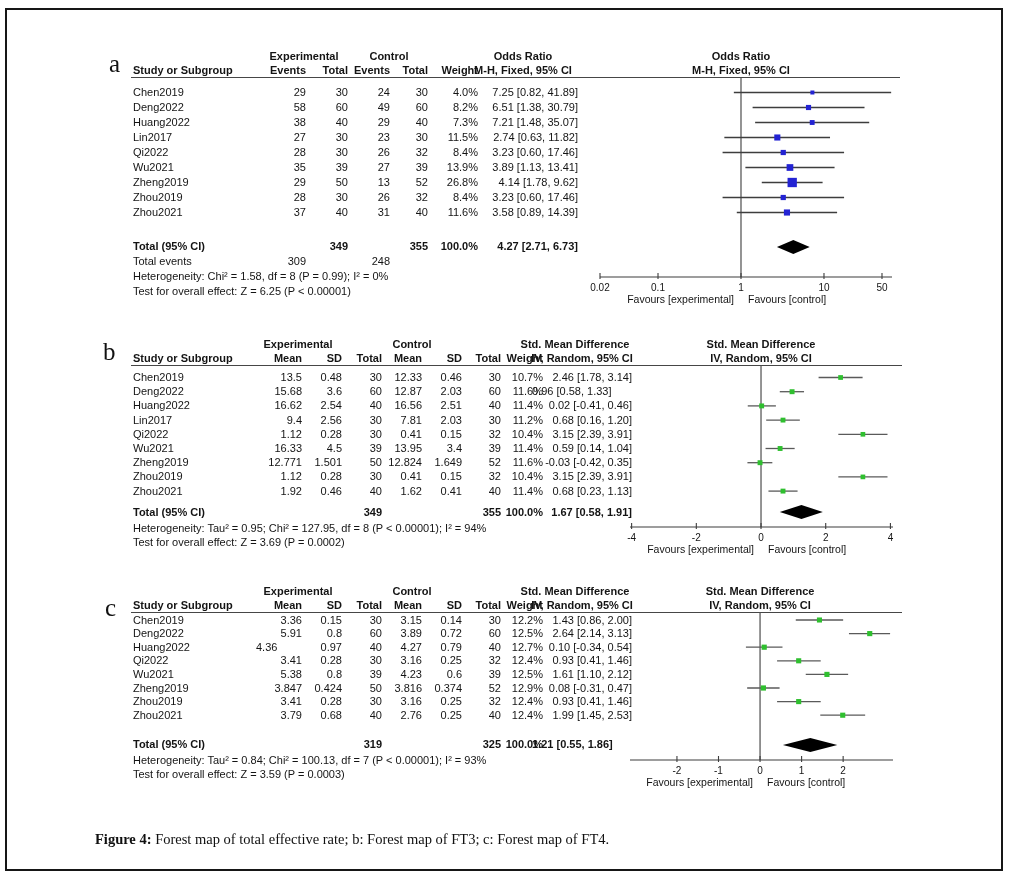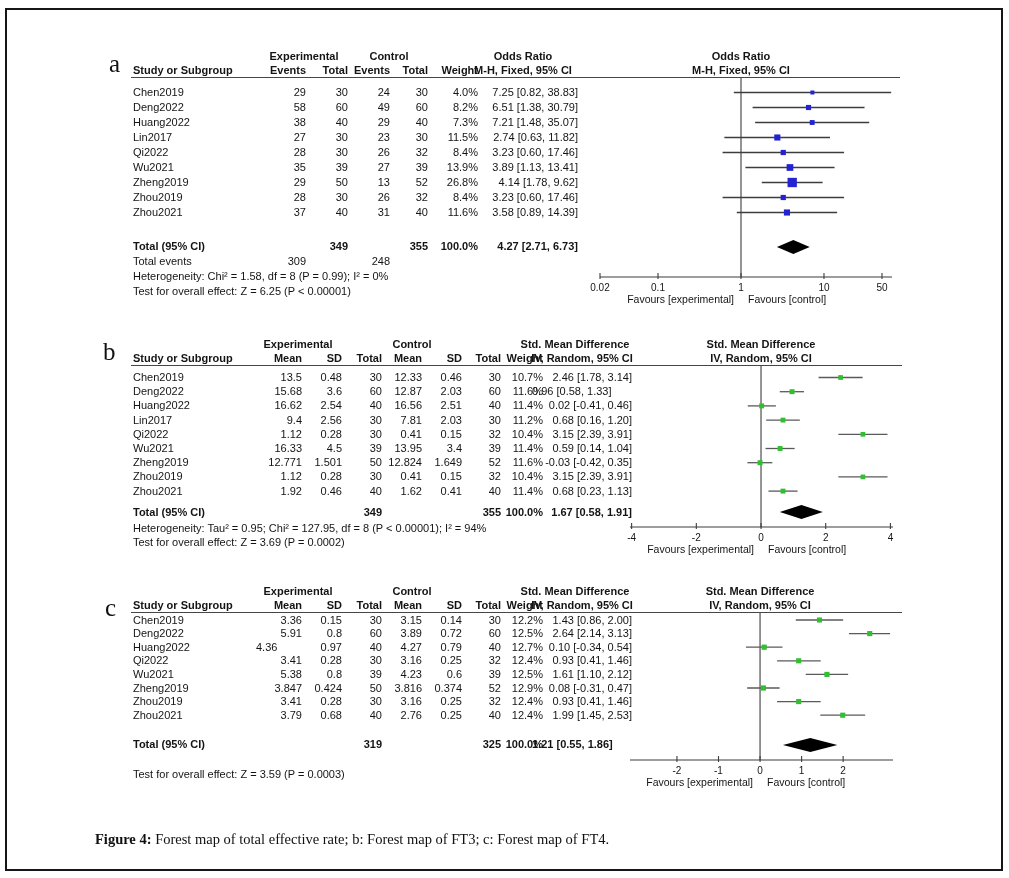--- a/index.html
+++ b/index.html
@@ -38,21 +38,21 @@
       <span class="t b" style="top: 64px; left: 394px; width: 34px; text-align: right;">Total</span>
       <span class="t b" style="top: 64px; left: 430px; width: 48px; text-align: right;">Weight</span>
       <span class="t b ctr" style="top: 64px; left: 523px;">M-H, Fixed, 95% CI</span>
       <div class="rule" style="left: 131px; top: 77px; width: 769px;"></div>
       <span class="t" style="top: 86px; left: 133px;">Chen2019</span>
       <span class="t" style="top: 86px; left: 262px; width: 44px; text-align: right;">29</span>
       <span class="t" style="top: 86px; left: 310px; width: 38px; text-align: right;">30</span>
       <span class="t" style="top: 86px; left: 352px; width: 38px; text-align: right;">24</span>
       <span class="t" style="top: 86px; left: 394px; width: 34px; text-align: right;">30</span>
       <span class="t" style="top: 86px; left: 430px; width: 48px; text-align: right;">4.0%</span>
-      <span class="t" style="top: 86px; left: 468px; width: 110px; text-align: right;">7.25 [0.82, 38.83]</span>
+      <span class="t" style="top: 86px; left: 468px; width: 110px; text-align: right;">7.25 [0.82, 41.89]</span>
       <span class="t" style="top: 101px; left: 133px;">Deng2022</span>
       <span class="t" style="top: 101px; left: 262px; width: 44px; text-align: right;">58</span>
       <span class="t" style="top: 101px; left: 310px; width: 38px; text-align: right;">60</span>
       <span class="t" style="top: 101px; left: 352px; width: 38px; text-align: right;">49</span>
       <span class="t" style="top: 101px; left: 394px; width: 34px; text-align: right;">60</span>
       <span class="t" style="top: 101px; left: 430px; width: 48px; text-align: right;">8.2%</span>
       <span class="t" style="top: 101px; left: 468px; width: 110px; text-align: right;">6.51 [1.38, 30.79]</span>
       <span class="t" style="top: 116px; left: 133px;">Huang2022</span>
       <span class="t" style="top: 116px; left: 262px; width: 44px; text-align: right;">38</span>
       <span class="t" style="top: 116px; left: 310px; width: 38px; text-align: right;">40</span>
@@ -378,20 +378,21 @@
       <span class="t" style="top: 708.7px; left: 384px; width: 38px; text-align: right;">2.76</span>
       <span class="t" style="top: 708.7px; left: 424px; width: 38px; text-align: right;">0.25</span>
       <span class="t" style="top: 708.7px; left: 464px; width: 37px; text-align: right;">40</span>
       <span class="t" style="top: 708.7px; left: 501px; width: 42px; text-align: right;">12.4%</span>
       <span class="t" style="top: 708.7px; left: 532px; width: 100px; text-align: right;">1.99 [1.45, 2.53]</span>
       <span class="t b" style="top: 738px; left: 133px;">Total (95% CI)</span>
       <span class="t b" style="top: 738px; left: 344px; width: 38px; text-align: right;">319</span>
       <span class="t b" style="top: 738px; left: 464px; width: 37px; text-align: right;">325</span>
       <span class="t b" style="top: 738px; left: 501px; width: 42px; text-align: right;">100.0%</span>
       <span class="t b" style="top: 738px; left: 532px; width: 100px; text-align: left;">1.21 [0.55, 1.86]</span>
+      <span class="t" style="top: 754px; left: 133px;">Heterogeneity: Tau² = 0.84; Chi² = 100.13, df = 7 (P &lt; 0.00001); I² = 93%</span>
       <span class="t" style="top: 768px; left: 133px;">Test for overall effect: Z = 3.59 (P = 0.0003)</span>
       <span class="t b ctr" style="top: 585px; left: 760.046px;">Std. Mean Difference</span>
       <span class="t b ctr" style="top: 599px; left: 760.046px;">IV, Random, 95% CI</span>
       <svg class="plot" viewBox="580 570 429 230" style="left: 580px; top: 570px; width: 429px; height: 230px;">
         <line x1="760.0458135860979" y1="612" x2="760.0458135860979" y2="760" stroke="#4d4d4d" stroke-width="1.2"></line>
         <line x1="630" y1="760" x2="893" y2="760" stroke="#3c3c3c" stroke-width="1.2"></line>
         <line x1="676.9494470774091" y1="756" x2="676.9494470774091" y2="762" stroke="#3c3c3c" stroke-width="1.1"></line>
         <text x="676.9494470774091" y="774" text-anchor="middle" font-size="10">-2</text>
         <line x1="718.4976303317535" y1="756" x2="718.4976303317535" y2="762" stroke="#3c3c3c" stroke-width="1.1"></line>
         <text x="718.4976303317535" y="774" text-anchor="middle" font-size="10">-1</text>

